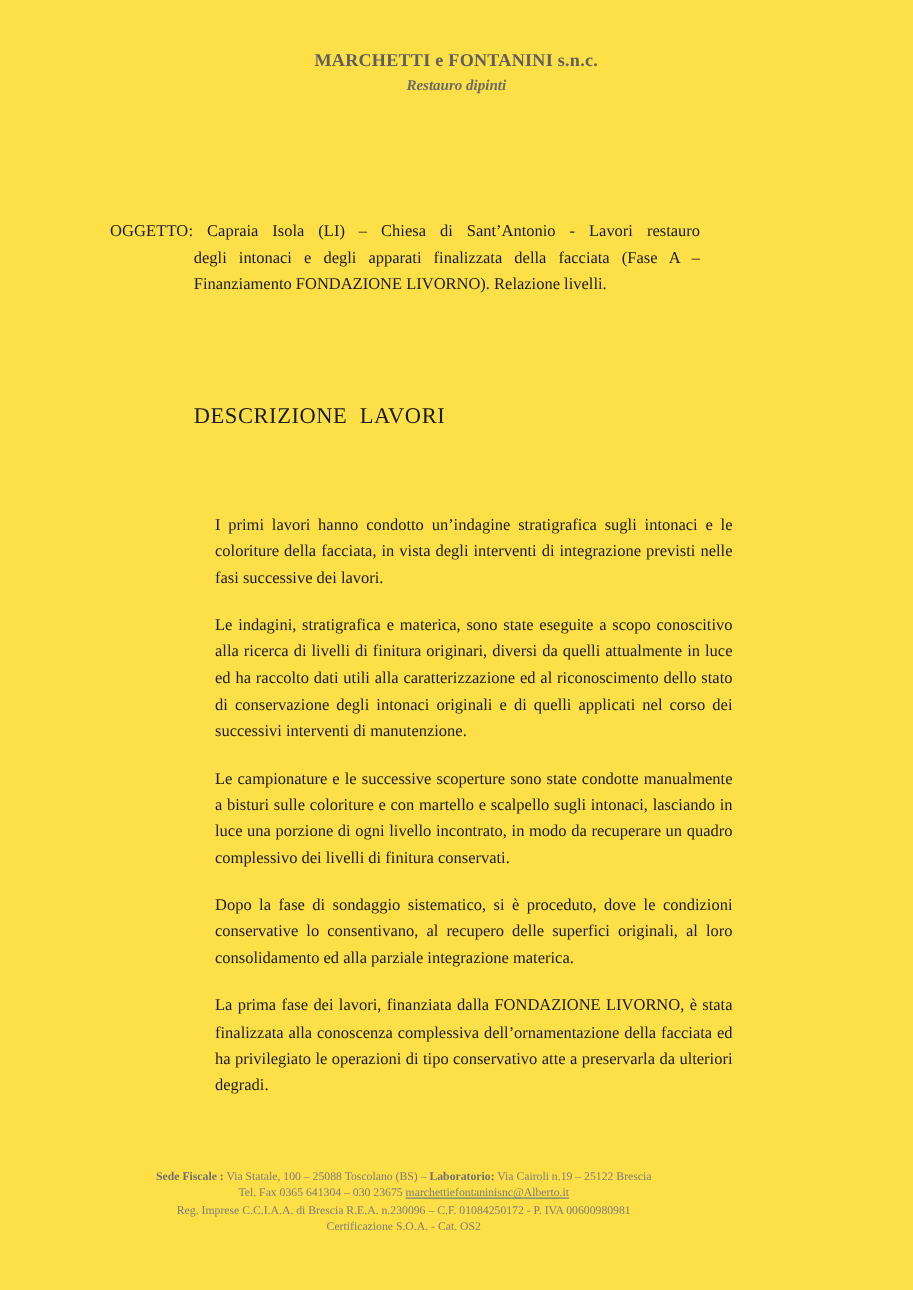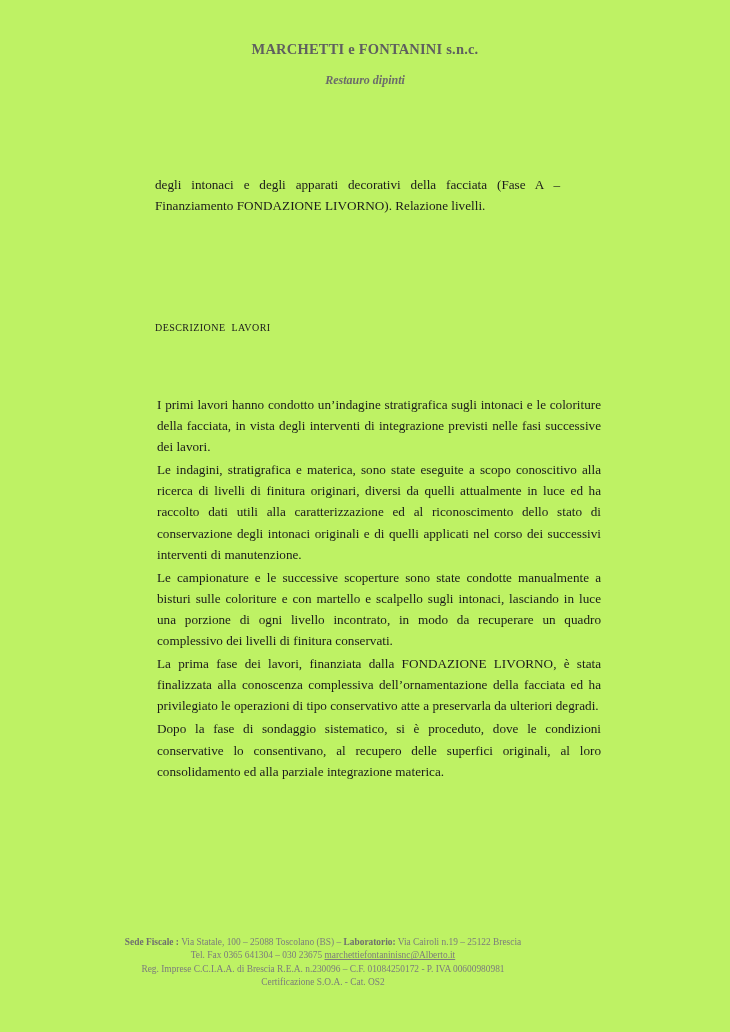--- a/index.html
+++ b/index.html
@@ -9,21 +9,21 @@
     background: #ffffff;
   }
   body {
     font-family: "Liberation Serif", "DejaVu Serif", serif;
     color: #1a1a1a;
   }
   .page {
     position: relative;
     width: 730px;
     height: 1032px;
-    background: #bef264;
+    background: #fde047;
     overflow: hidden;
     box-sizing: border-box;
   }
 
   
   .letterhead {
     position: absolute;
     left: 0;
     top: 40px;
     width: 730px;
@@ -42,21 +42,21 @@
     font-weight: bold;
     line-height: 17px;
     margin-top: 2px;
     color: #6b6b6b;
   }
   .lh-tagline {
     font-size: 12px;
     font-weight: bold;
     font-style: italic;
     line-height: 17px;
-    margin-top: 14px;
+    margin-top: 2px;
     color: #6b6b6b;
   }
 
   
   .subject {
     position: absolute;
     left: 88px;
     top: 174px;
     width: 472px;
     font-size: 13.2px;
@@ -76,38 +76,38 @@
   }
   .subject-label {
     letter-spacing: 0.1px;
   }
 
   
   .section-heading {
     position: absolute;
     left: 155px;
     top: 322px;
-    font-size: 10px;
+    font-size: 18px;
     letter-spacing: 0.45px;
     white-space: pre;
   }
 
   
   .body-text {
     position: absolute;
     left: 155px;
     top: 392px;
     width: 448px;
     font-size: 13.2px;
     line-height: 21.1px;
     text-align: justify;
     text-justify: inter-word;
   }
   .body-text p {
-    margin: 2px;
+    margin: 17px;
     text-align: justify;
   }
 
   
   .footer {
     position: absolute;
     left: 0;
     top: 936px;
     width: 646px;
     text-align: center;
@@ -132,32 +132,33 @@
 <body>
 
 <div class="page">
 
   <div class="letterhead">
     <div class="lh-company">MARCHETTI e FONTANINI s.n.c.</div>
     <div class="lh-tagline">Restauro dipinti</div>
   </div>
 
   <div class="subject">
-    <div class="subject-line indent justified"><span>degli intonaci e degli apparati decorativi della facciata (Fase A –</span></div>
+    <div class="subject-line justified"><span class="subject-label">OGGETTO:</span> <span>Capraia Isola (LI) – Chiesa di Sant’Antonio - Lavori restauro</span></div>
+    <div class="subject-line indent justified"><span>degli intonaci e degli apparati finalizzata della facciata (Fase A –</span></div>
     <div class="subject-line indent"><span>Finanziamento FONDAZIONE LIVORNO).  Relazione livelli.</span></div>
   </div>
 
   <div class="section-heading">DESCRIZIONE  LAVORI</div>
 
   <div class="body-text">
     <p>I primi lavori hanno condotto un’indagine stratigrafica sugli intonaci e le coloriture della facciata, in vista degli interventi di integrazione previsti nelle fasi successive dei lavori.</p>
     <p>Le indagini, stratigrafica e materica, sono state eseguite a scopo conoscitivo alla ricerca di livelli di finitura originari, diversi da quelli attualmente in luce ed ha raccolto dati utili alla caratterizzazione ed al riconoscimento dello stato di conservazione degli intonaci originali e di quelli applicati nel corso dei successivi interventi di manutenzione.</p>
     <p>Le campionature e le successive scoperture sono state condotte manualmente a bisturi sulle coloriture e con martello e scalpello sugli intonaci, lasciando in luce una porzione di ogni livello incontrato, in modo da recuperare un quadro complessivo dei livelli di finitura conservati.</p>
+    <p>Dopo la fase di sondaggio sistematico, si è proceduto, dove  le condizioni conservative lo consentivano, al recupero delle superfici originali, al loro consolidamento ed alla parziale integrazione materica.</p>
     <p>La prima fase dei lavori, finanziata dalla FONDAZIONE LIVORNO,  è stata finalizzata alla conoscenza complessiva dell’ornamentazione della facciata ed ha privilegiato le operazioni di tipo conservativo atte a preservarla da ulteriori degradi.</p>
-    <p>Dopo la fase di sondaggio sistematico, si è proceduto, dove  le condizioni conservative lo consentivano, al recupero delle superfici originali, al loro consolidamento ed alla parziale integrazione materica.</p>
   </div>
 
   <div class="footer">
     <span class="footer-line"><span class="strong">Sede Fiscale :</span><span> Via Statale, 100 – 25088 Toscolano (BS) – </span><span class="strong">Laboratorio:</span><span> Via Cairoli n.19 – 25122 Brescia</span></span>
     <span class="footer-line"><span>Tel.  Fax  0365 641304 – 030 23675  </span><span class="footer-email">marchettiefontaninisnc@Alberto.it</span></span>
     <span class="footer-line">Reg. Imprese C.C.I.A.A. di Brescia R.E.A. n.230096 – C.F. 01084250172  - P. IVA 00600980981</span>
     <span class="footer-line">Certificazione S.O.A. - Cat. OS2</span>
   </div>
 
 </div>

